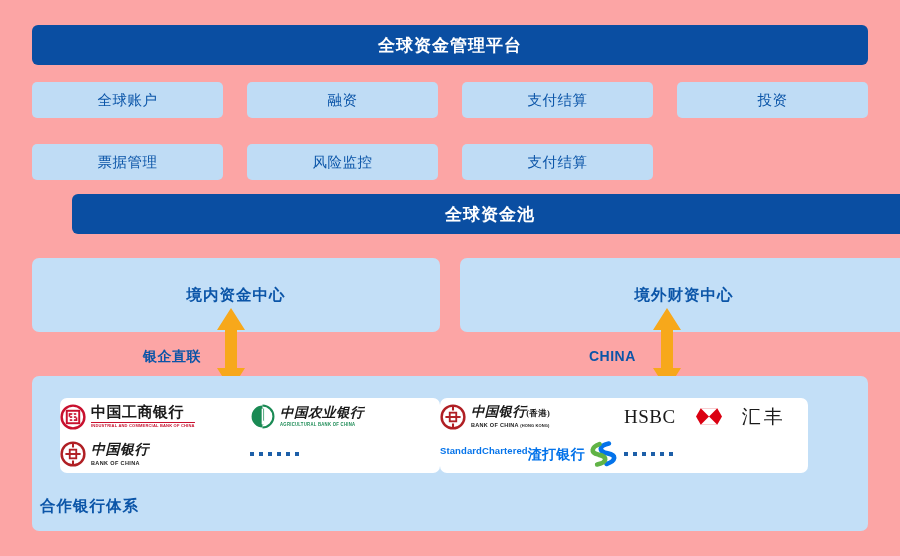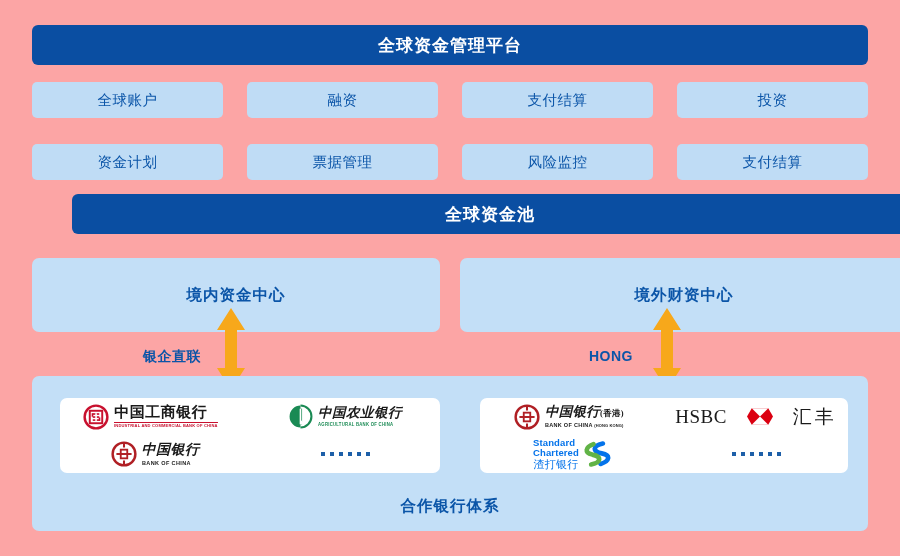--- a/index.html
+++ b/index.html
@@ -113,52 +113,51 @@
     border-radius: 7px;
   }
   .bank-card {
     position: absolute;
     top: 22px;
     height: 75px;
     background: #ffffff;
     border-radius: 7px;
   }
   #bank-card-domestic { left: 28px;  width: 380px; }
-  #bank-card-offshore { left: 448px; width: 368px; }
+  #bank-card-offshore { left: 408px; width: 368px; }
 
   .bank-rows {
     position: absolute;
     inset: 0;
     display: flex;
     flex-direction: column;
     justify-content: center;
   }
   .bank-row {
     display: flex;
     align-items: center;
     height: 50%;
   }
   .bank-slot {
     flex: 1;
     display: flex;
     align-items: center;
-    justify-content: center;
     height: 100%;
   }
 
   #system-caption {
     position: absolute;
     left: 0;
     right: 0;
     bottom: 14px;
-    text-align: center;
     font-size: 15.5px;
     font-weight: bold;
     color: #0b55a8;
     letter-spacing: 1px;
+    padding-left: 8px;
   }
 
   
   .logo {
     display: flex;
     align-items: center;
     gap: 5px;
   }
   .logo-mark { flex: none; display: block; }
   .logo-text { display: flex; flex-direction: column; line-height: 1; }
@@ -206,66 +205,65 @@
   }
   #logo-hsbc .hsbc-cn {
     font-family: "Liberation Serif", "DejaVu Serif", serif;
     font-size: 19px;
     color: #1a1a1a;
     letter-spacing: 3px;
   }
 
   
   #logo-sc { gap: 4px; align-items: center; }
-  #logo-sc .sc-text { display: flex; flex-direction: column; line-height: 1.08; }
+  #logo-sc .sc-text { display: flex; line-height: 1.08; }
   #logo-sc .sc-en {
     font-size: 9.5px; font-weight: bold; color: #0473ea;
     font-family: "Liberation Sans", sans-serif; letter-spacing: 0.1px;
   }
   #logo-sc .sc-cn {
-    font-size: 11px; font-weight: normal; color: #0473ea; margin-top: 1px;
+    font-size: 14px; font-weight: bold; color: #0473ea; margin-top: 1px;
     text-align: center; letter-spacing: 0.3px;
   }
 
   
   .dots { display: flex; gap: 5px; }
   .dots i { width: 4px; height: 4px; background: #1d5fa8; display: block; }
 </style>
 </head>
 <body>
 
 <div class="canvas">
 
   <div class="banner" id="banner-platform">全球资金管理平台</div>
 
   <div class="module-grid">
     <div class="module-chip">全球账户</div>
     <div class="module-chip">融资</div>
     <div class="module-chip">支付结算</div>
     <div class="module-chip">投资</div>
-    <div class="module-chip">资金计划</div>
     <div class="module-chip">票据管理</div>
     <div class="module-chip">风险监控</div>
     <div class="module-chip">支付结算</div>
   </div>
 
   <div class="banner" id="banner-pool">全球资金池</div>
 
   <div class="center-box" id="center-domestic">境内资金中心</div>
   <div class="center-box" id="center-offshore">境外财资中心</div>
 
   <svg class="arrow-dbl" id="arrow-domestic" viewBox="0 0 34 82">
     <polygon points="17,0 31,22 23,22 23,60 31,60 17,82 3,60 11,60 11,22 3,22" fill="#f7a81b"></polygon>
   </svg>
   <svg class="arrow-dbl" id="arrow-offshore" viewBox="0 0 34 82">
     <polygon points="17,0 31,22 23,22 23,60 31,60 17,82 3,60 11,60 11,22 3,22" fill="#f7a81b"></polygon>
   </svg>
 
   <div class="connector-label" id="label-direct">银企直联</div>
-  <div class="connector-label" id="label-swift">HONG</div>
+  <div class="connector-label" id="label-swift">CHINA</div>
 
   <div id="bank-system">
 
     <div class="bank-card" id="bank-card-domestic">
       <div class="bank-rows">
 
         <div class="bank-row">
           <div class="bank-slot">
             <div class="logo" id="logo-icbc">
               <svg class="logo-mark" width="26" height="26" viewBox="0 0 48 48">

